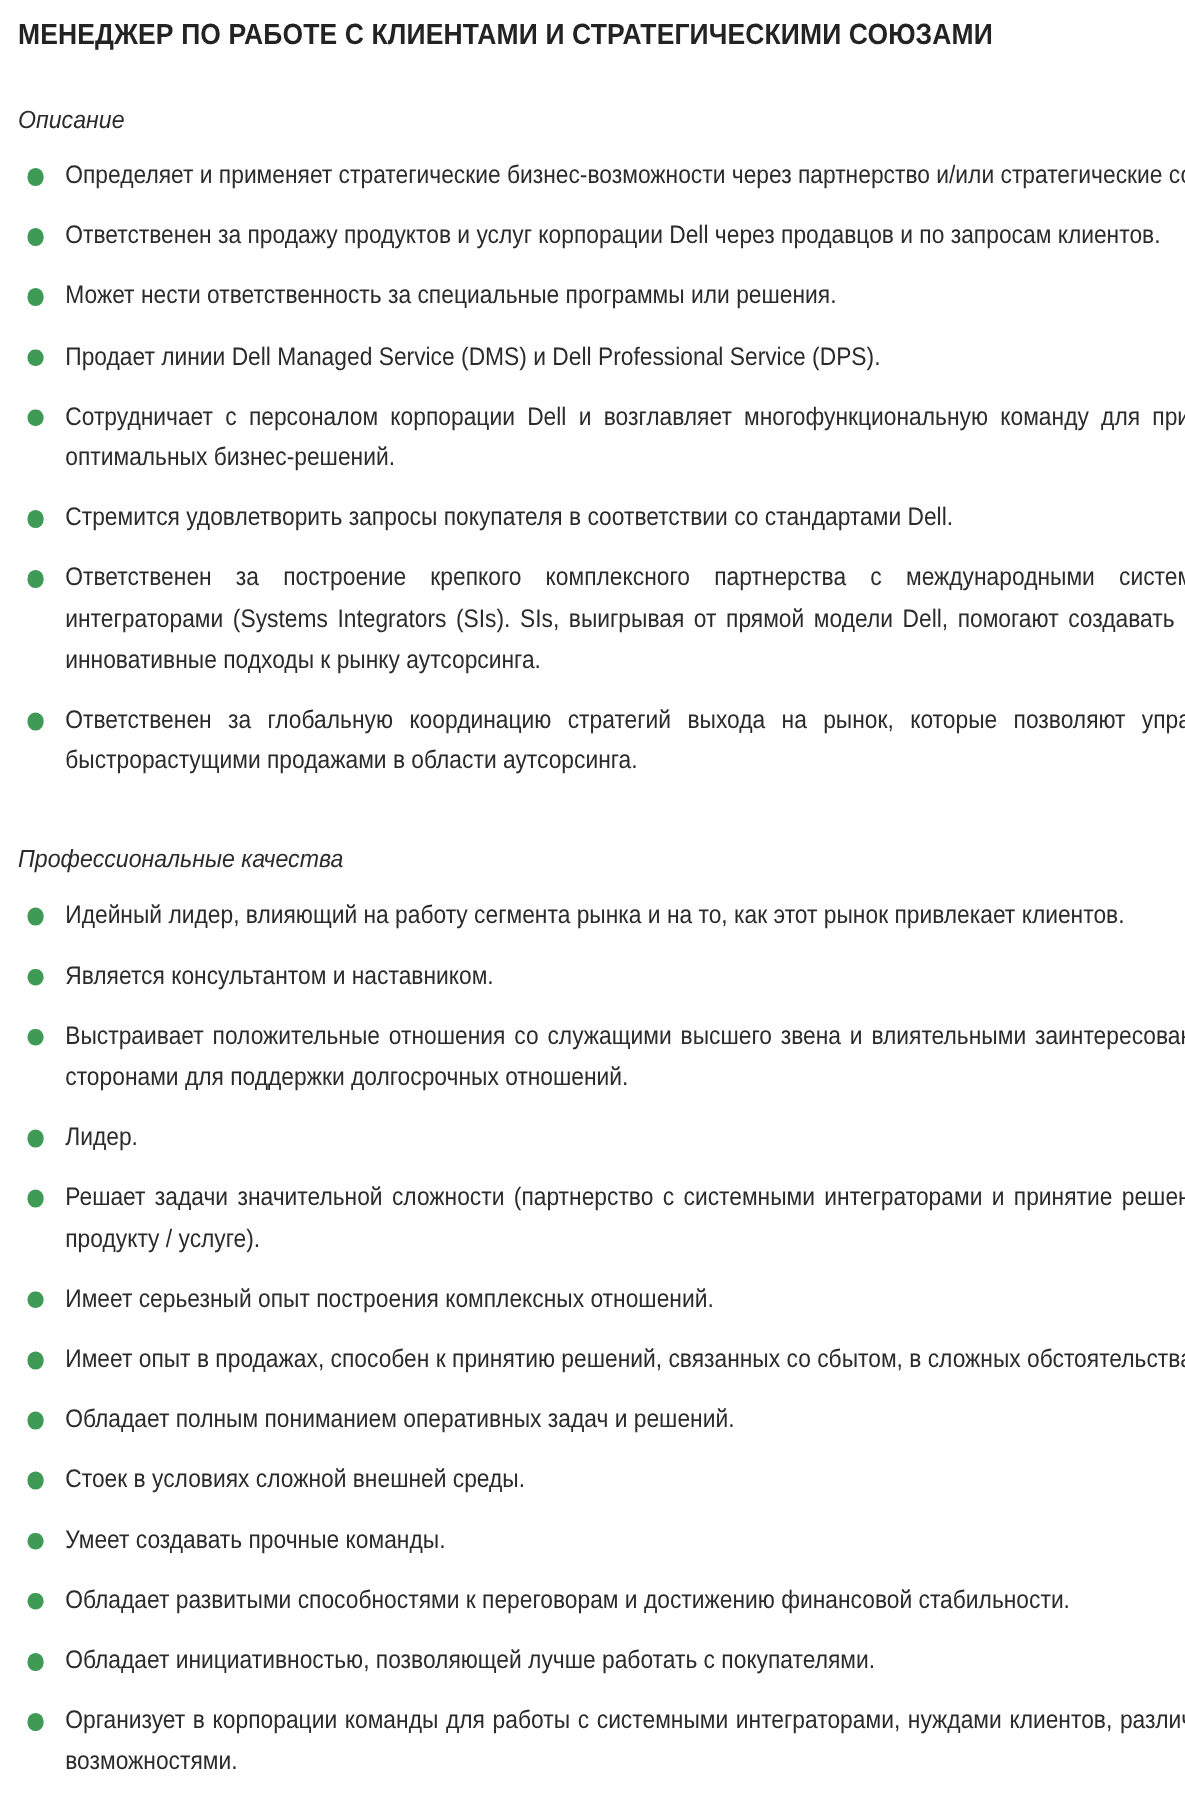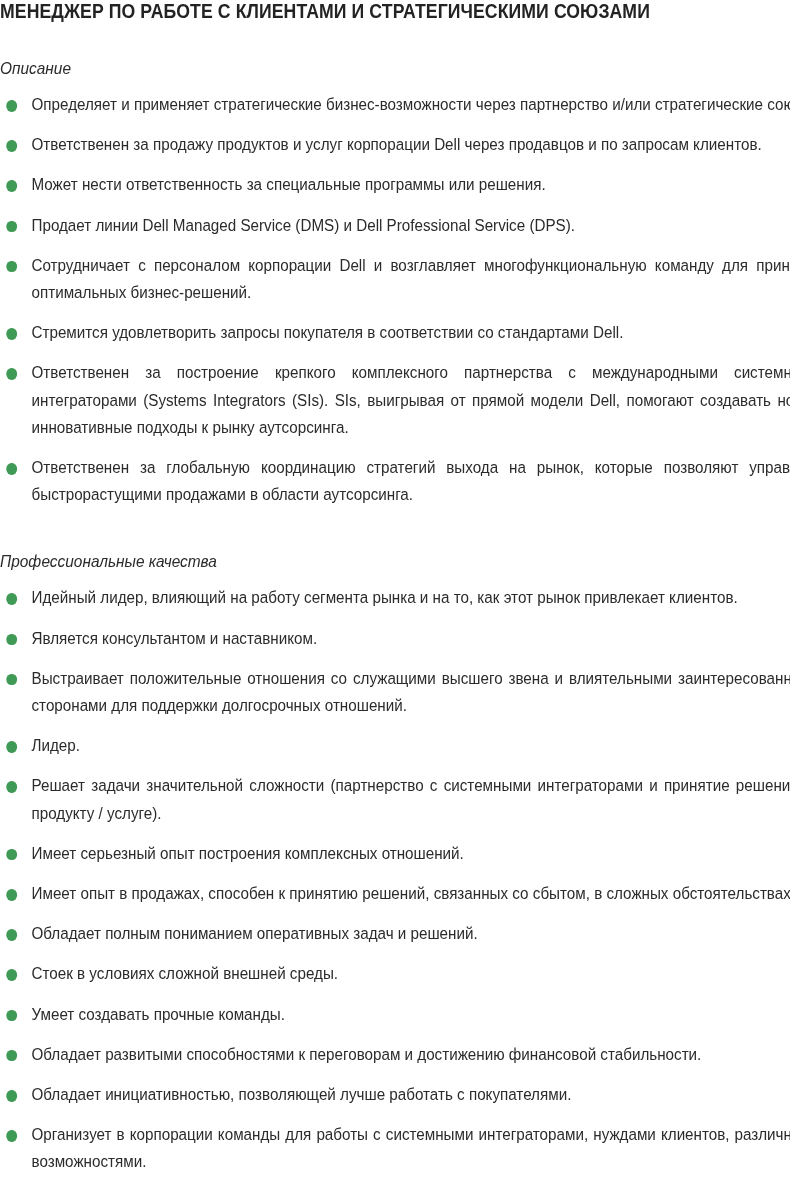--- a/index.html
+++ b/index.html
@@ -15,21 +15,21 @@
     font-family: "Liberation Sans", "DejaVu Sans", sans-serif;
     color: #2b2b2b;
     -webkit-font-smoothing: antialiased;
   }
 
   .page {
     position: relative;
     width: 684px;
     height: 1202px;
     box-sizing: border-box;
-    padding: 0;
+    padding: 12px;
     background: #ffffff;
   }
 
   
   .doc-title {
     margin: 0;
     padding: 0 0 0 0;
     font-family: "Liberation Sans", "DejaVu Sans", sans-serif;
     font-weight: bold;
     font-size: 19.5px;

